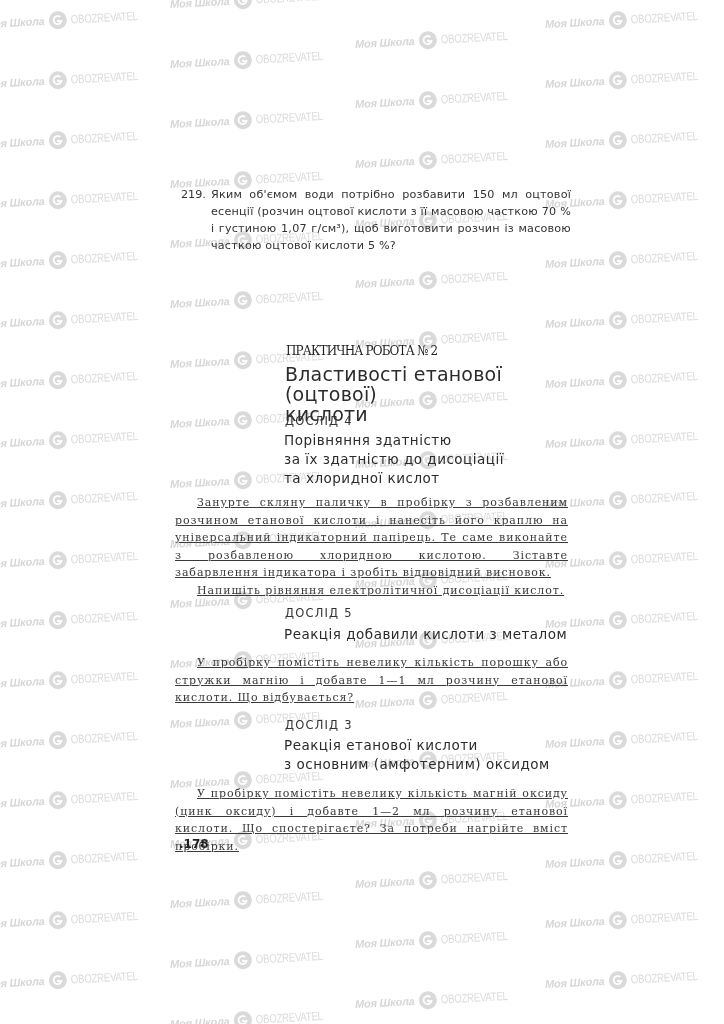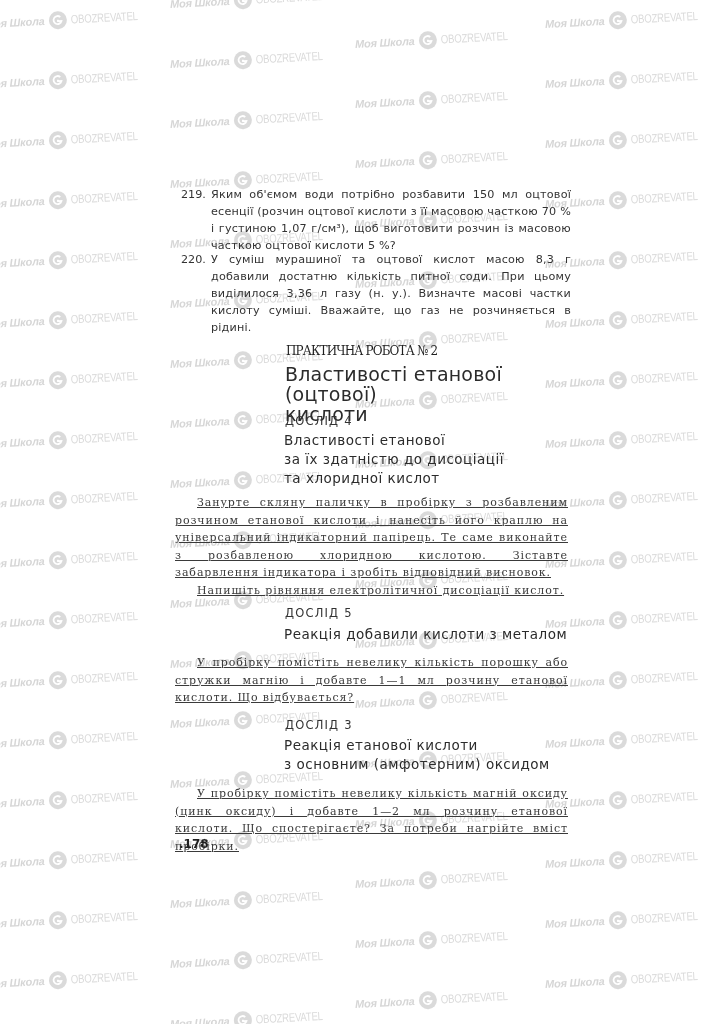--- a/index.html
+++ b/index.html
@@ -687,34 +687,30 @@
     </div>
   </div>
 
 <div id="page">
 
   <div class="problem" style="top:186px;">
     <span class="num">219.</span>
     <div class="txt">Яким об'ємом води потрібно розбавити 150 мл оцтової есенції (розчин оцтової кислоти з її масовою часткою 70 % і густиною 1,07 г/см³), щоб виготовити розчин із масовою часткою оцтової кислоти 5 %?</div>
   </div>
 
-  <div class="problem" style="top:251px;">
-    <span class="num">220.</span>
-    <div class="txt">У суміш мурашиної та оцтової кислот масою 8,3 г добавили достатню кількість питної соди. При цьому виділилося 3,36 л газу (н. у.). Визначте масові частки кислоту суміші. Вважайте, що газ не розчиняється в рідині.</div>
-  </div>
 
   <div class="practical-title">ПРАКТИЧНА РОБОТА № 2</div>
   <div class="practical-sub">
     <div>Властивості етанової (оцтової)</div>
     <div>кислоти</div>
   </div>
 
   <div class="exp-label" style="top:414px;">ДОСЛІД 4</div>
   <div class="exp-title" style="top:431px;">
-    <div>Властивості етанової</div>
+    <div>Порівняння здатністю</div>
     <div>за їх здатністю до дисоціації</div>
     <div>та хлоридної кислот</div>
   </div>
   <div class="para" style="top:494px;">
     <p>Занурте скляну паличку в пробірку з розбавленим розчином етанової кислоти і нанесіть його краплю на універсальний індикаторний папірець. Те саме виконайте з розбавленою хлоридною кислотою. Зіставте забарвлення індикатора і зробіть відповідний висновок.</p>
     <p>Напишіть рівняння електролітичної дисоціації кислот.</p>
   </div>
 
   <div class="exp-label" style="top:606px;">ДОСЛІД 5</div>
   <div class="exp-title" style="top:625px;">

